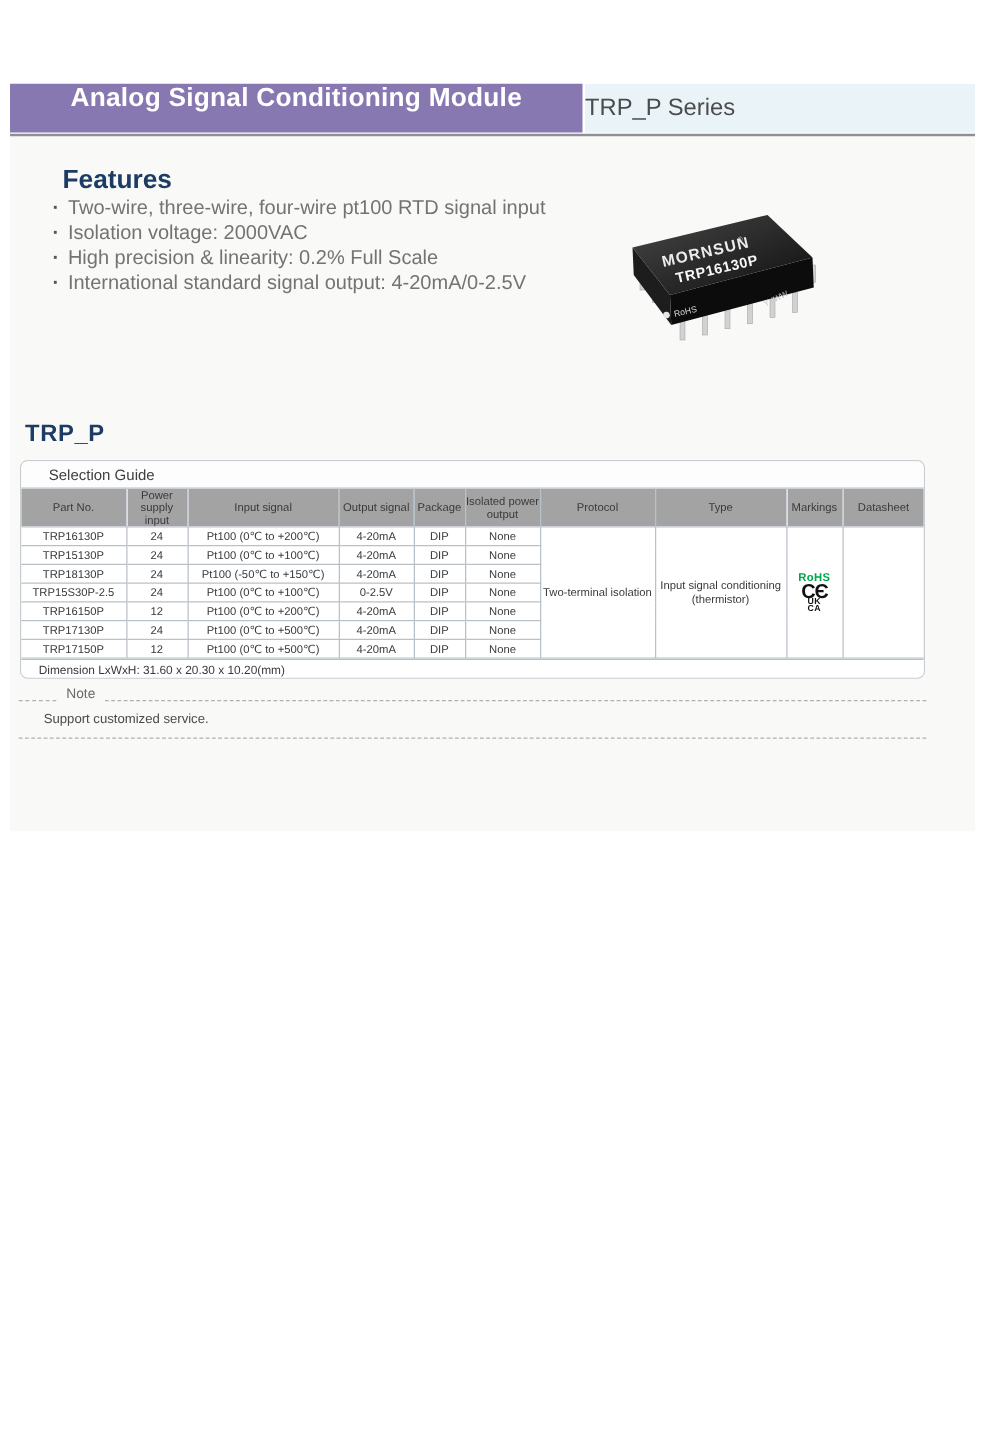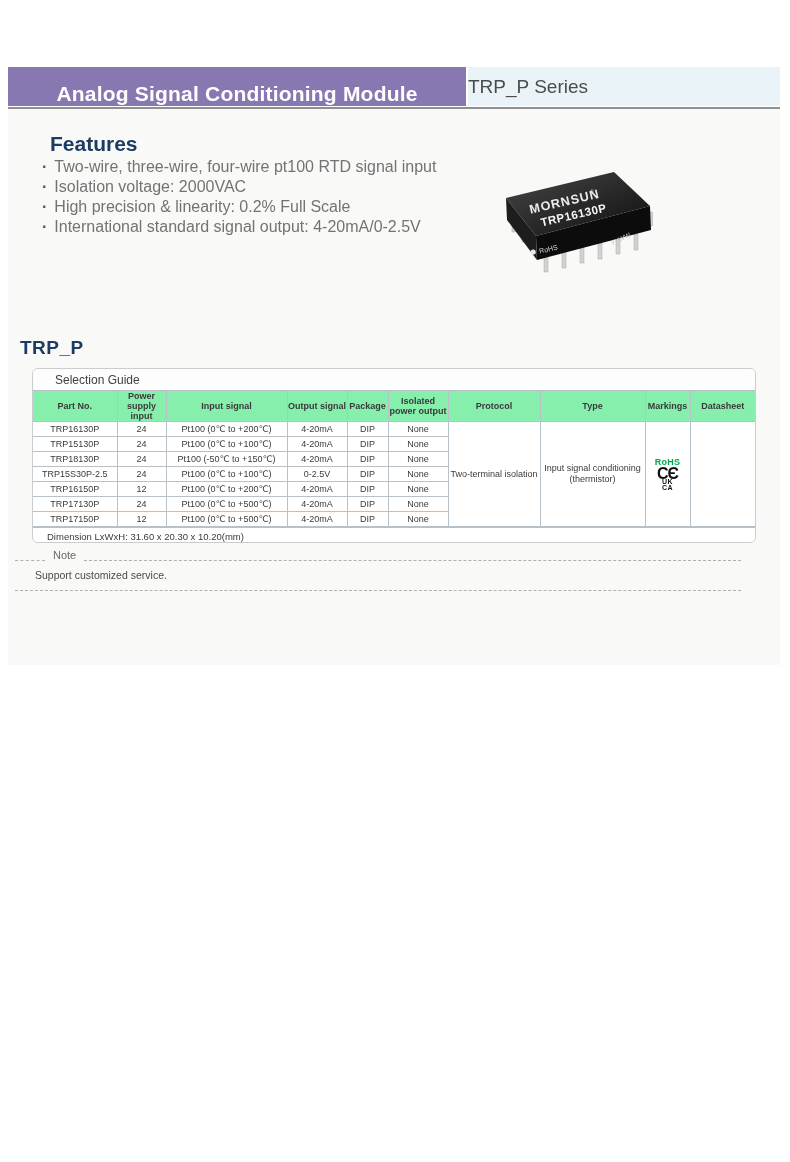--- a/index.html
+++ b/index.html
@@ -5,48 +5,48 @@
   * { margin:0; padding:0; box-sizing:border-box; }
   html,body { background:#ffffff; }
   body { font-family:"Liberation Sans","DejaVu Sans",sans-serif; color:#303030; }
   .page { position:relative; width:790px; height:1162px; background:#ffffff; overflow:hidden; }
 
   
   .sheet { position:absolute; left:8px; top:109px; width:772px; height:556px; background:#f9f9f8; }
 
   
   .banner-left { position:absolute; left:8px; top:67px; width:458px; height:39px;
-    background:#8878b2; display:flex; align-items:flex-end; justify-content:center; }
+    background:#8878b2; display:flex; align-items:flex-start; justify-content:center; }
   .banner-left span { color:#ffffff; font-size:21px; font-weight:bold; letter-spacing:.2px; }
   .banner-right { position:absolute; left:468px; top:67px; width:312px; height:39px;
     background:#e9f3f8; display:flex; align-items:center; }
   .banner-right span { color:#4c4c4c; font-size:19px; }
   .banner-rule { position:absolute; left:8px; top:107px; width:772px; height:2px; background:#8f8f92; }
 
   
   .features-heading { position:absolute; left:50px; top:132px; font-size:21px; font-weight:bold; color:#1c3c63; }
   .features-list { position:absolute; left:42px; top:157px; list-style:none; }
   .features-list li { font-size:16px; color:#737373; line-height:20px; white-space:nowrap; }
   .features-list li::before { content:"\00B7"; font-weight:bold; color:#555; margin-right:7px; }
 
   
   .module { position:absolute; left:492px; top:156px; width:175px; height:132px; }
 
   
   .section-title { position:absolute; left:20px; top:337px; font-size:19px; font-weight:bold; color:#1c3c63; letter-spacing:.5px; }
 
   
   .guide-box { position:absolute; left:16px; top:368px; width:724px; height:175px;
-    background:#ffffff; border:1px solid #c8cdd2; border-radius:6px; overflow:hidden;margin-left:16px; }
+    background:#ffffff; border:1px solid #c8cdd2; border-radius:6px; overflow:hidden; }
   .guide-title { height:22px; line-height:22px; padding-left:22px; font-size:12px; color:#3f3f3f;
     border-bottom:1px solid #b9c1c8; background:#fdfdfd; }
   table.sel { width:100%; border-collapse:collapse; table-layout:fixed; }
   table.sel th, table.sel td { border:1px solid #b9c1c8; text-align:center; vertical-align:middle;
     font-size:9px; color:#3a3a3a; padding:0; overflow:hidden; white-space:nowrap; }
-  table.sel th { height:26px; font-weight:bold; line-height:10px; white-space:normal; background:#86efac; }
+  table.sel th { height:26px; font-weight:normal; line-height:10px; white-space:normal; background:#a3a3a3; }
   table.sel td { height:15px; }
   table.sel tr th:first-child, table.sel tr td:first-child { border-left:none; }
   table.sel tr th:last-child, table.sel tr td:last-child { border-right:none; }
   table.sel thead th { border-top:none; }
   .merged-cell { white-space:normal !important; line-height:11px; }
   .rohs-mark { color:#00a550; font-weight:bold; font-size:9px; letter-spacing:.3px; }
   .ce-mark { font-size:16px; font-weight:bold; color:#111; letter-spacing:-1px; line-height:11px; }
   .ukca-mark { font-size:7px; font-weight:bold; color:#111; line-height:6px; letter-spacing:.5px; }
   .dim-row { height:18px; line-height:18px; padding-left:14px; font-size:9.5px; color:#3a3a3a;
     border-top:1px solid #b9c1c8; background:#ffffff; }

